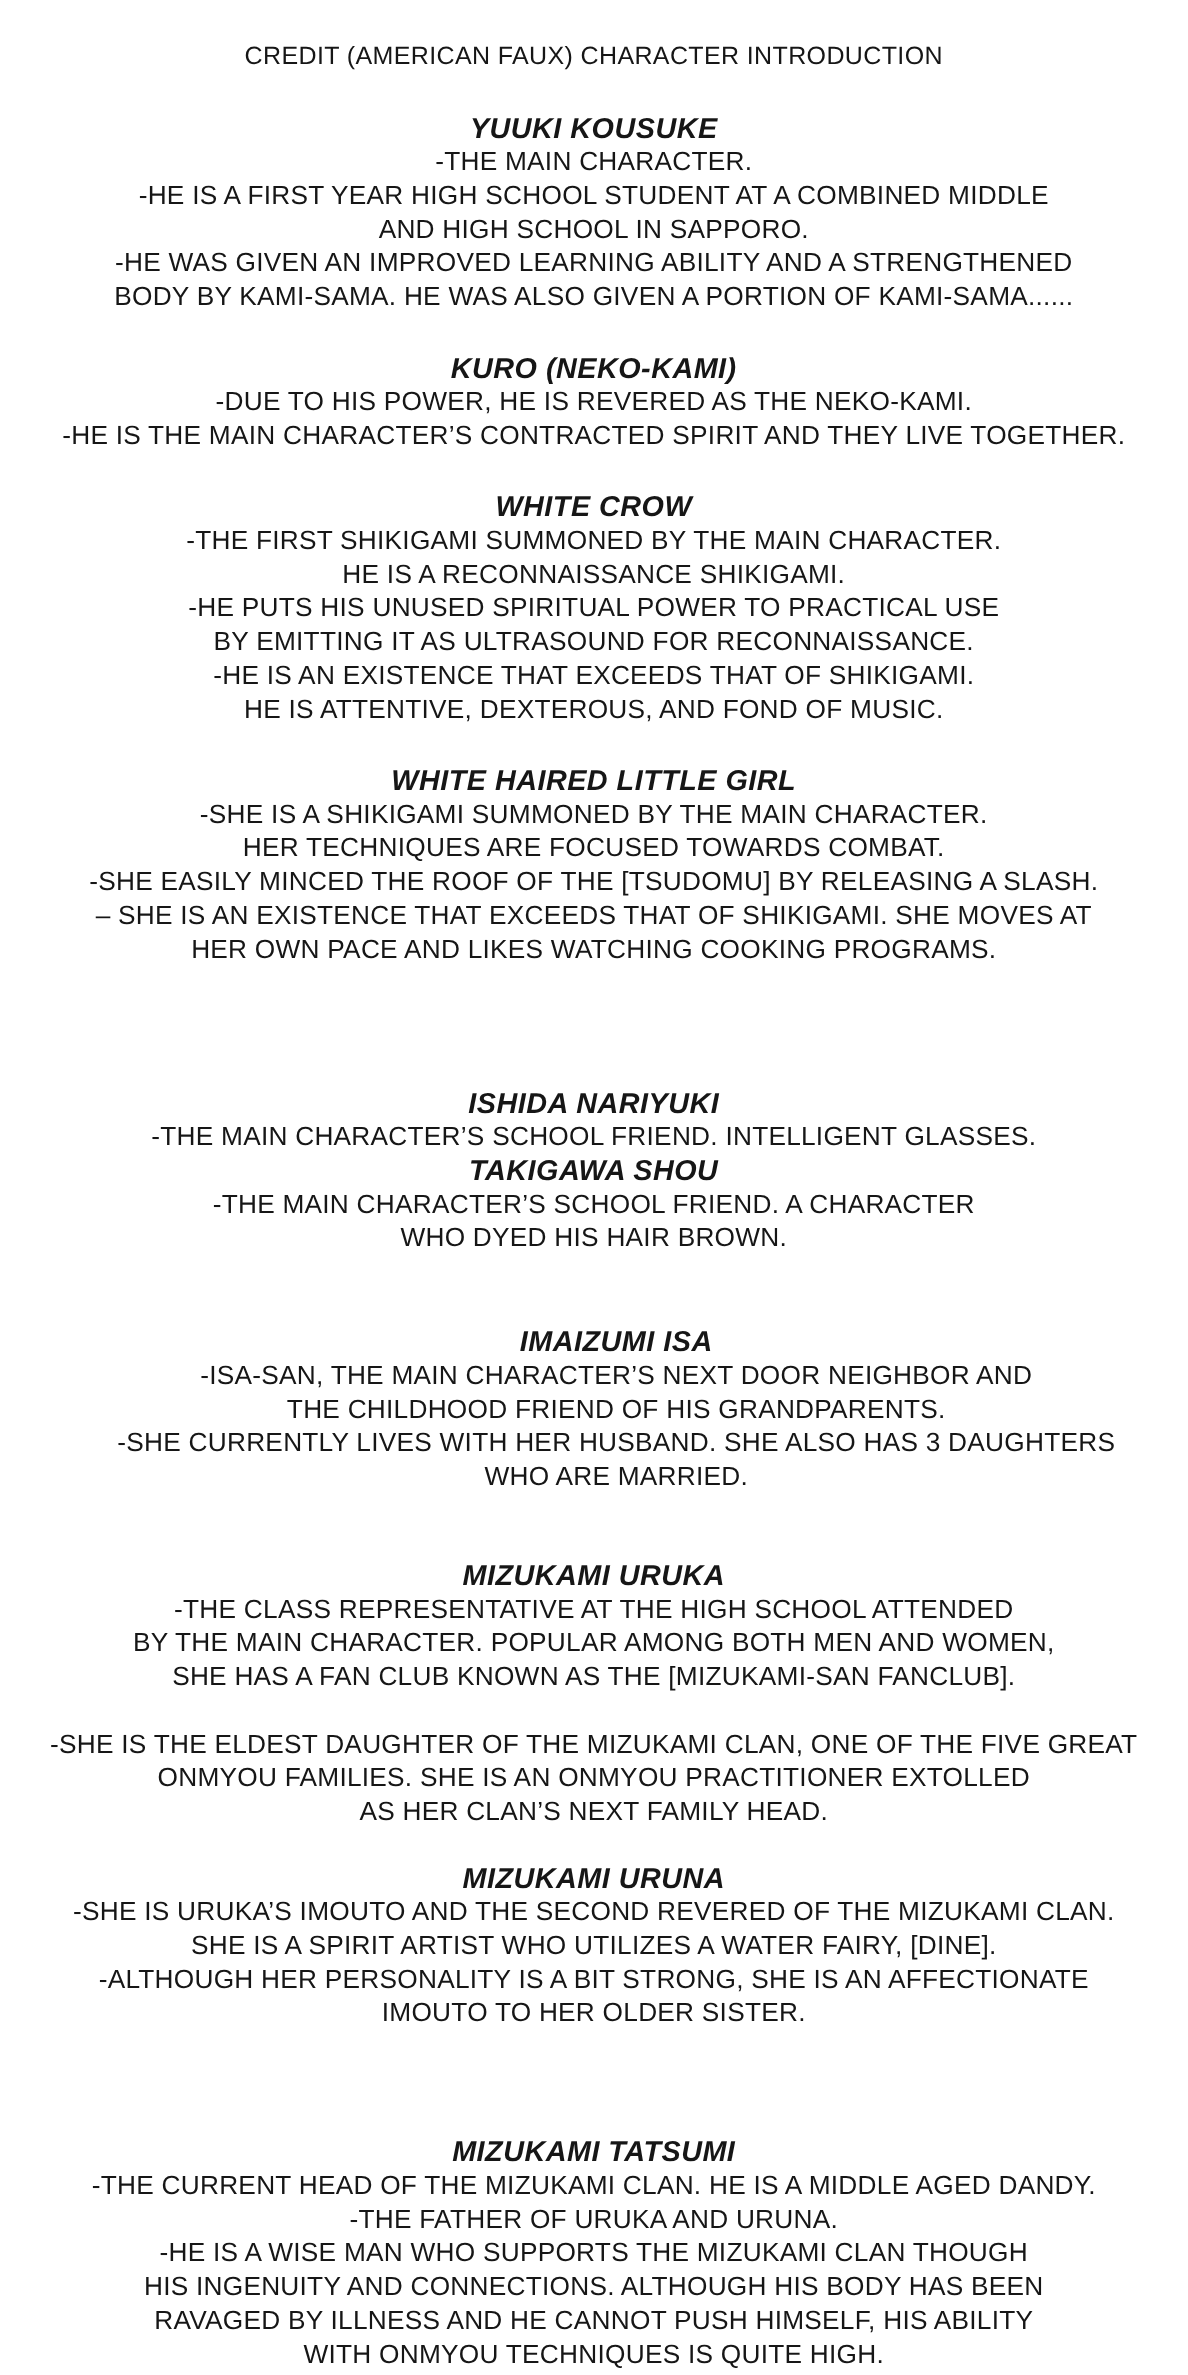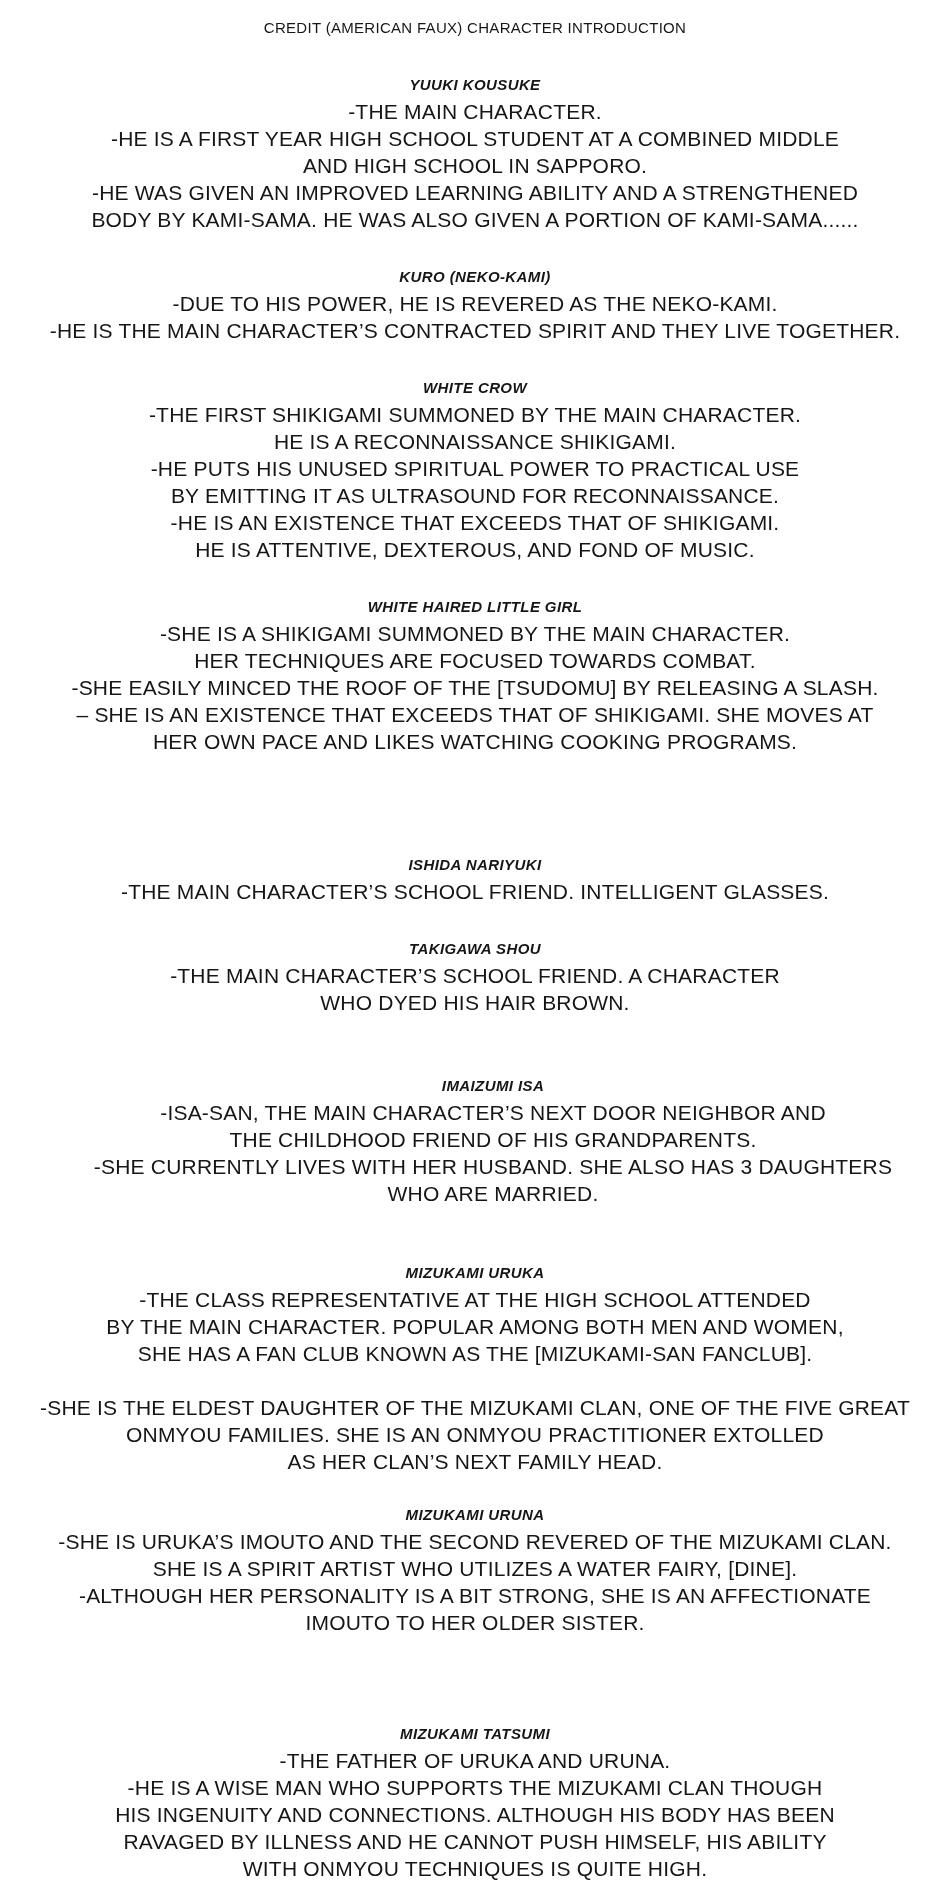--- a/index.html
+++ b/index.html
@@ -16,33 +16,33 @@
   }
   .page {
     box-sizing: border-box;
     width: 950px;
     height: 1900px;
     padding-top: 14px;
     text-align: center;
     background: #ffffff;
   }
   .title {
-    font-size: 15px;
+    font-size: 20px;
     line-height: 27px;
     font-weight: normal;
     font-style: normal;
     letter-spacing: 0.3px;
-    margin: 0;
+    margin: 18px;
     white-space: nowrap;
   }
   .char-section {
     margin: 0;
   }
   .char-heading {
-    font-size: 15px;
+    font-size: 23px;
     line-height: 27px;
     font-weight: bold;
     font-style: italic;
     letter-spacing: 0.4px;
     margin: 0;
     white-space: nowrap;
   }
   .char-line {
     font-size: 21px;
     line-height: 27px;
@@ -86,21 +86,21 @@
         <div class="char-line">-SHE IS A SHIKIGAMI SUMMONED BY THE MAIN CHARACTER.</div>
         <div class="char-line">HER TECHNIQUES ARE FOCUSED TOWARDS COMBAT.</div>
         <div class="char-line">-SHE EASILY MINCED THE ROOF OF THE [TSUDOMU] BY RELEASING A SLASH.</div>
         <div class="char-line">– SHE IS AN EXISTENCE THAT EXCEEDS THAT OF SHIKIGAMI. SHE MOVES AT</div>
         <div class="char-line">HER OWN PACE AND LIKES WATCHING COOKING PROGRAMS.</div>
       </section>
       <section class="char-section" style="margin-top: 96px;">
         <h2 class="char-heading">ISHIDA NARIYUKI</h2>
         <div class="char-line">-THE MAIN CHARACTER’S SCHOOL FRIEND. INTELLIGENT GLASSES.</div>
       </section>
-      <section class="char-section" style="margin-top: 30px;">
+      <section class="char-section" style="">
         <h2 class="char-heading">TAKIGAWA SHOU</h2>
         <div class="char-line">-THE MAIN CHARACTER’S SCHOOL FRIEND. A CHARACTER</div>
         <div class="char-line">WHO DYED HIS HAIR BROWN.</div>
       </section>
       <section class="char-section" style="margin-top: 56px; padding-left: 36px;">
         <h2 class="char-heading">IMAIZUMI ISA</h2>
         <div class="char-line">-ISA-SAN, THE MAIN CHARACTER’S NEXT DOOR NEIGHBOR AND</div>
         <div class="char-line">THE CHILDHOOD FRIEND OF HIS GRANDPARENTS.</div>
         <div class="char-line">-SHE CURRENTLY LIVES WITH HER HUSBAND. SHE ALSO HAS 3 DAUGHTERS</div>
         <div class="char-line">WHO ARE MARRIED.</div>
@@ -117,20 +117,21 @@
       </section>
       <section class="char-section" style="margin-top: 26px;">
         <h2 class="char-heading">MIZUKAMI URUNA</h2>
         <div class="char-line">-SHE IS URUKA’S IMOUTO AND THE SECOND REVERED OF THE MIZUKAMI CLAN.</div>
         <div class="char-line">SHE IS A SPIRIT ARTIST WHO UTILIZES A WATER FAIRY, [DINE].</div>
         <div class="char-line">-ALTHOUGH HER PERSONALITY IS A BIT STRONG, SHE IS AN AFFECTIONATE</div>
         <div class="char-line">IMOUTO TO HER OLDER SISTER.</div>
       </section>
       <section class="char-section" style="margin-top: 84px;">
         <h2 class="char-heading">MIZUKAMI TATSUMI</h2>
+        <div class="char-line">-THE CURRENT HEAD OF THE MIZUKAMI CLAN. HE IS A MIDDLE AGED DANDY.</div>
         <div class="char-line">-THE FATHER OF URUKA AND URUNA.</div>
         <div class="char-line">-HE IS A WISE MAN WHO SUPPORTS THE MIZUKAMI CLAN THOUGH</div>
         <div class="char-line">HIS INGENUITY AND CONNECTIONS. ALTHOUGH HIS BODY HAS BEEN</div>
         <div class="char-line">RAVAGED BY ILLNESS AND HE CANNOT PUSH HIMSELF, HIS ABILITY</div>
         <div class="char-line">WITH ONMYOU TECHNIQUES IS QUITE HIGH.</div>
       </section>
     </main>
 </div>
 
 </body></html>

